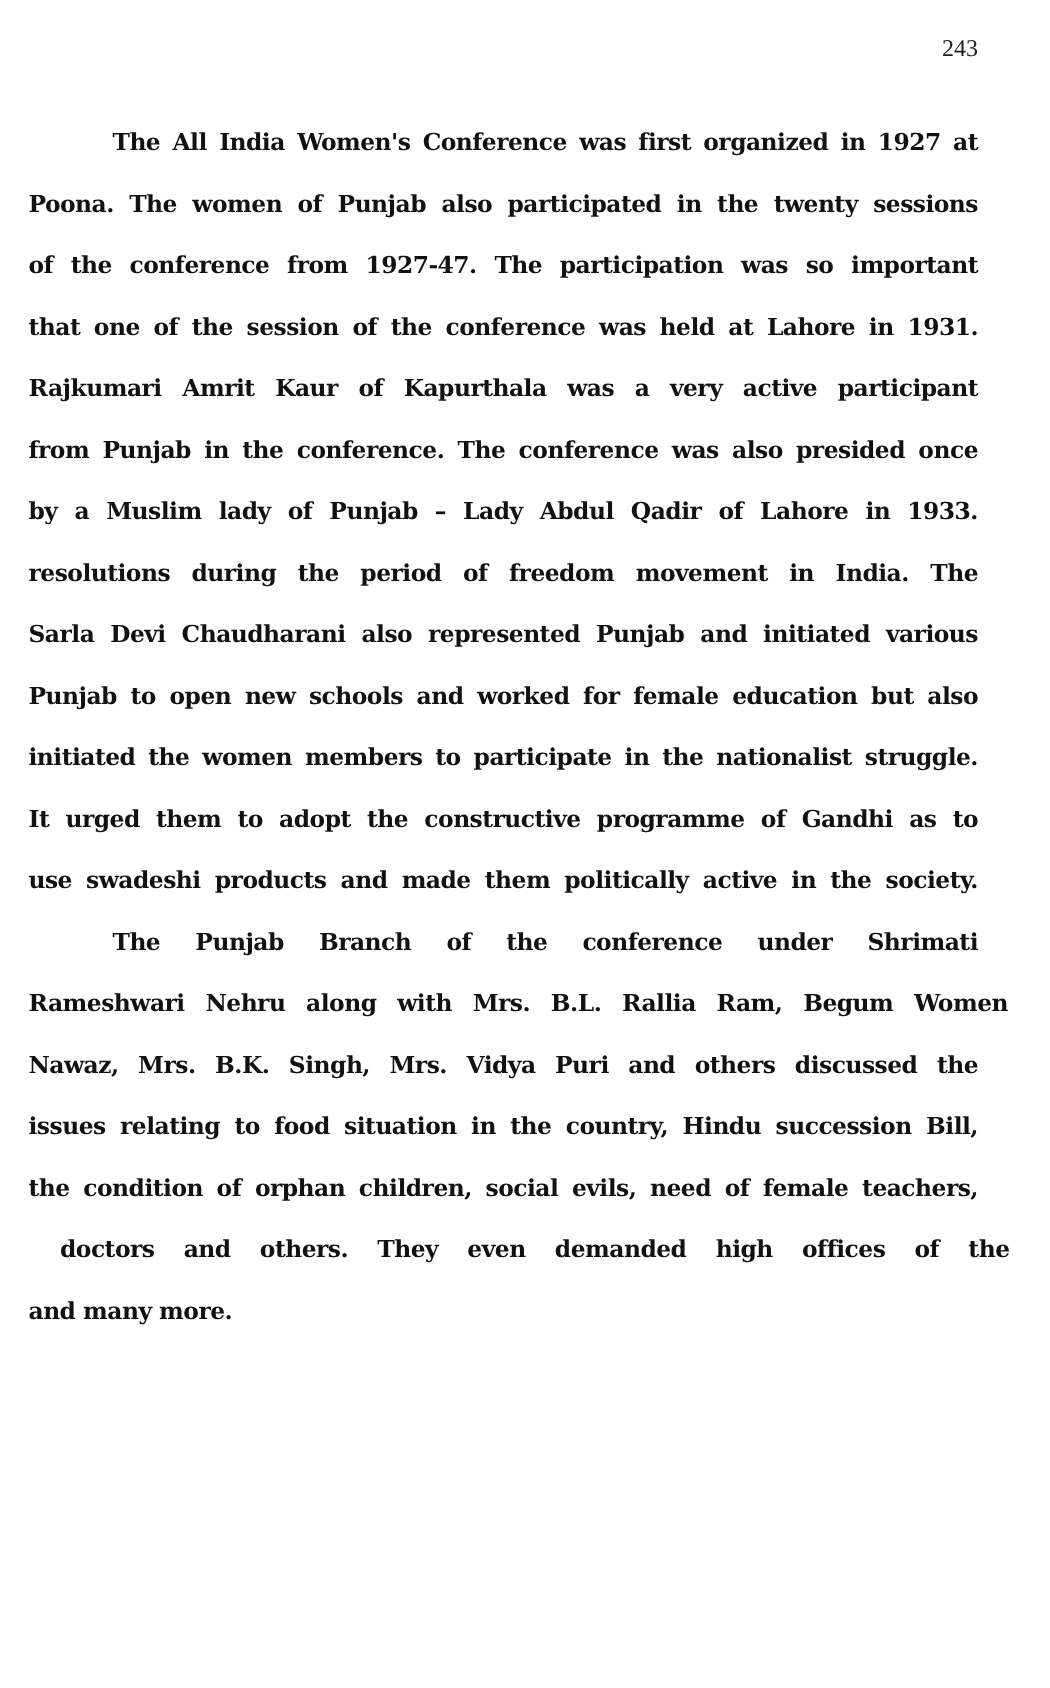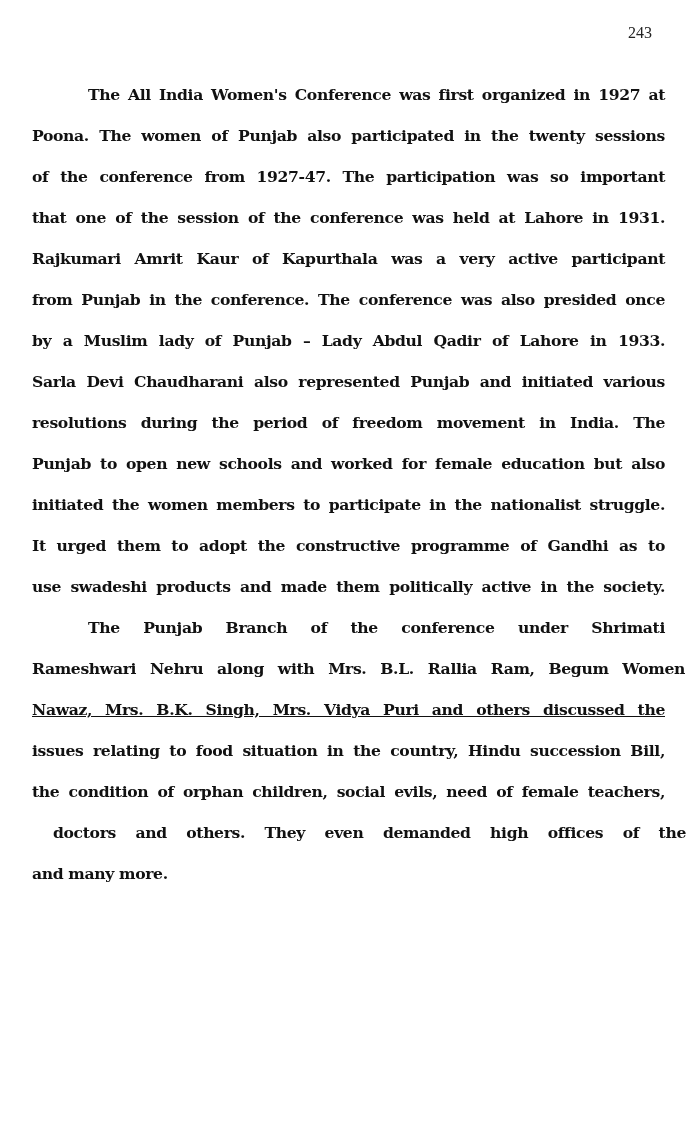--- a/index.html
+++ b/index.html
@@ -19,21 +19,21 @@
       position: absolute;
       top: 24px;
       right: 48px;
       font-family: "Liberation Serif", serif;
       font-size: 16px;
       font-weight: normal;
       color: #222222;
     }
     .body-text {
       position: absolute;
-      left: 32px;
+      left: 19px;
       top: 82px;
       width: 633px;
     }
     .line {
       display: block;
       height: 41px;
       line-height: 26px;
       font-size: 15.6px;
       font-weight: bold;
       letter-spacing: -0.35px;
@@ -56,29 +56,29 @@
 
 <div class="body-text">
   <div>
     <span class="line indent" style="word-spacing: 3.10938px; text-align-last: left;">The All India Women's Conference was first organized in 1927 at</span>
     <span class="line" style="word-spacing: 5.19844px; text-align-last: left;">Poona. The women of Punjab also participated in the twenty sessions</span>
     <span class="line" style="word-spacing: 6.69965px; text-align-last: left;">of the conference from 1927-47. The participation was so important</span>
     <span class="line" style="word-spacing: 4.03966px; text-align-last: left;">that one of the session of the conference was held at Lahore in 1931.</span>
     <span class="line" style="word-spacing: 8.64931px; text-align-last: left;">Rajkumari Amrit Kaur of Kapurthala was a very active participant</span>
     <span class="line" style="word-spacing: 3.79688px; text-align-last: left;">from Punjab in the conference. The conference was also presided once</span>
     <span class="line" style="word-spacing: 6.30769px; text-align-last: left;">by a Muslim lady of Punjab – Lady Abdul Qadir of Lahore in 1933.</span>
+    <span class="line" style="word-spacing: 9.21875px; text-align-last: left;">resolutions during the period of freedom movement in India. The</span>
     <span class="line" style="word-spacing: 5.51172px; text-align-last: left;">Sarla Devi Chaudharani also represented Punjab and initiated various</span>
-    <span class="line" style="word-spacing: 9.21875px; text-align-last: left;">resolutions during the period of freedom movement in India. The</span>
     <span class="line" style="word-spacing: 4.00142px; text-align-last: left;">Punjab to open new schools and worked for female education but also</span>
     <span class="line" style="word-spacing: 3.5191px; text-align-last: left;">initiated the women members to participate in the nationalist struggle.</span>
     <span class="line" style="word-spacing: 5.74148px; text-align-last: left;">It urged them to adopt the constructive programme of Gandhi as to</span>
     <span class="line" style="word-spacing: 4.3375px; text-align-last: left;">use swadeshi products and made them politically active in the society.</span>
   </div>
   <div>
     <span class="line indent" style="word-spacing: 18.3438px; text-align-last: left;">The Punjab Branch of the conference under Shrimati</span>
     <span class="line" style="word-spacing: 8.74132px; text-align-last: left;">Rameshwari Nehru along with Mrs. B.L. Rallia Ram, Begum Women</span>
-    <span class="line" style="word-spacing: 7.92812px; text-align-last: left; text-decoration: underline;">Nawaz, Mrs. B.K. Singh, Mrs. Vidya Puri and others discussed the</span>
+    <span class="line" style="word-spacing: 7.92812px; text-align-last: left;">Nawaz, Mrs. B.K. Singh, Mrs. Vidya Puri and others discussed the</span>
     <span class="line" style="word-spacing: 4.50469px; text-align-last: left;">issues relating to food situation in the country, Hindu succession Bill,</span>
     <span class="line" style="word-spacing: 4.02813px; text-align-last: left;">the condition of orphan children, social evils, need of female teachers,</span>
     <span class="line" style="word-spacing: 14.4149px; text-align-last: left; margin-left: 21px;">doctors and others. They even demanded high offices of the</span>
     <span class="line last">and many more.</span>
   </div>
 </div>
 
 </body></html>

